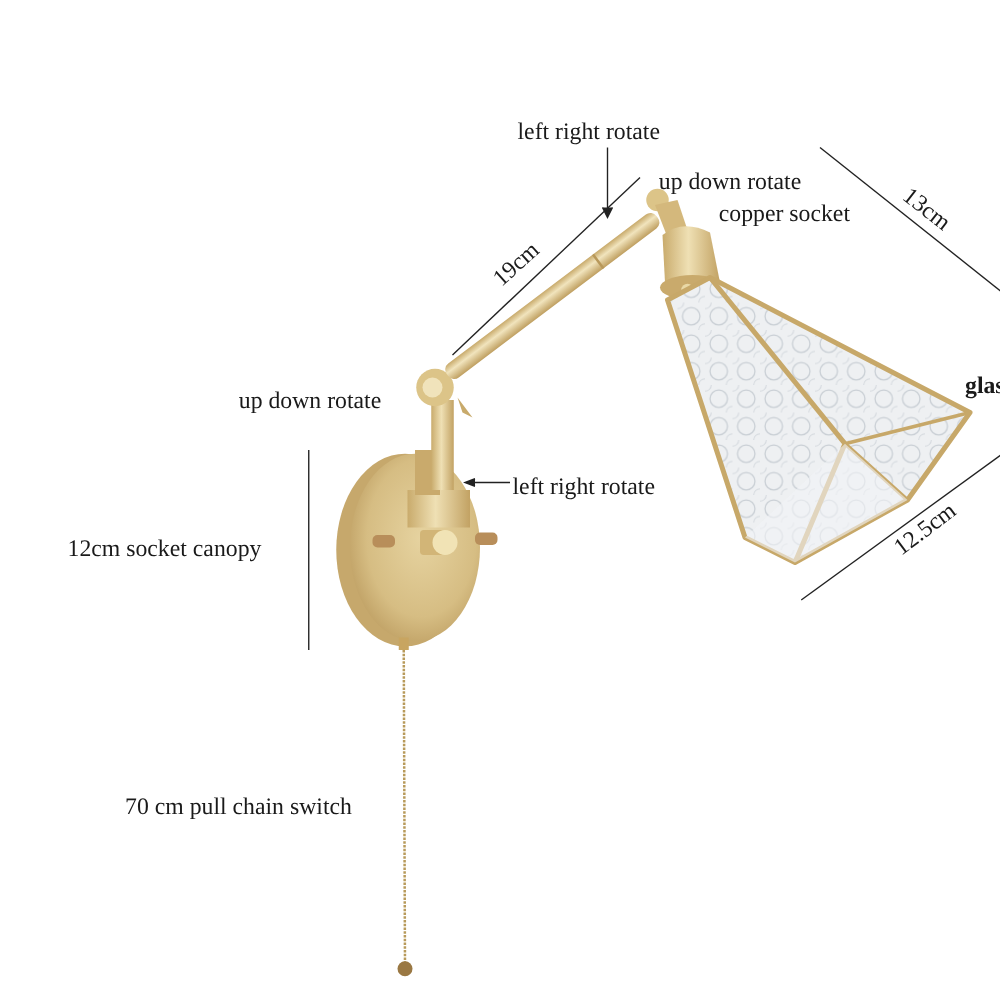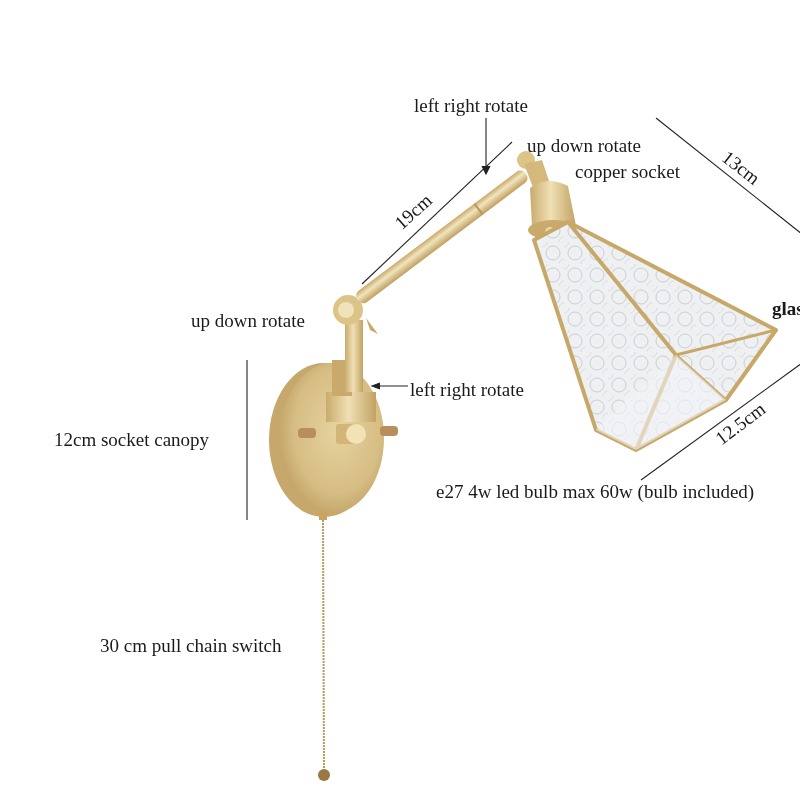--- a/index.html
+++ b/index.html
@@ -102,16 +102,15 @@
   <div class="lbl" style="left:378px; top:96px;">left right rotate</div>
   <div class="lbl" style="left:491px; top:136px;">up down rotate</div>
   <div class="lbl" style="left:539px; top:162px;">copper socket</div>
   <div class="lbl" style="left:684px; top:158px; transform: rotate(38deg);">13cm</div>
   <div class="lbl" style="left:356px; top:202px; transform: rotate(-42deg);">19cm</div>
   <div class="lbl" style="left:736px; top:299px;font-weight:bold;">glass</div>
   <div class="lbl" style="left:155px; top:311px;">up down rotate</div>
   <div class="lbl" style="left:374px; top:380px;">left right rotate</div>
   <div class="lbl" style="left:18px; top:430px;">12cm socket canopy</div>
   <div class="lbl" style="left:676px; top:414px; transform: rotate(-37deg);">12.5cm</div>
-  <div class="lbl" style="left:400px; top:482px;">e27 4w led bulb max 60w  (bulb included)</div>
-  <div class="lbl" style="left:64px; top:636px;">30 cm pull chain switch</div>
+  <div class="lbl" style="left:64px; top:636px;">70 cm pull chain switch</div>
 
 </div>
 
 </body></html>

